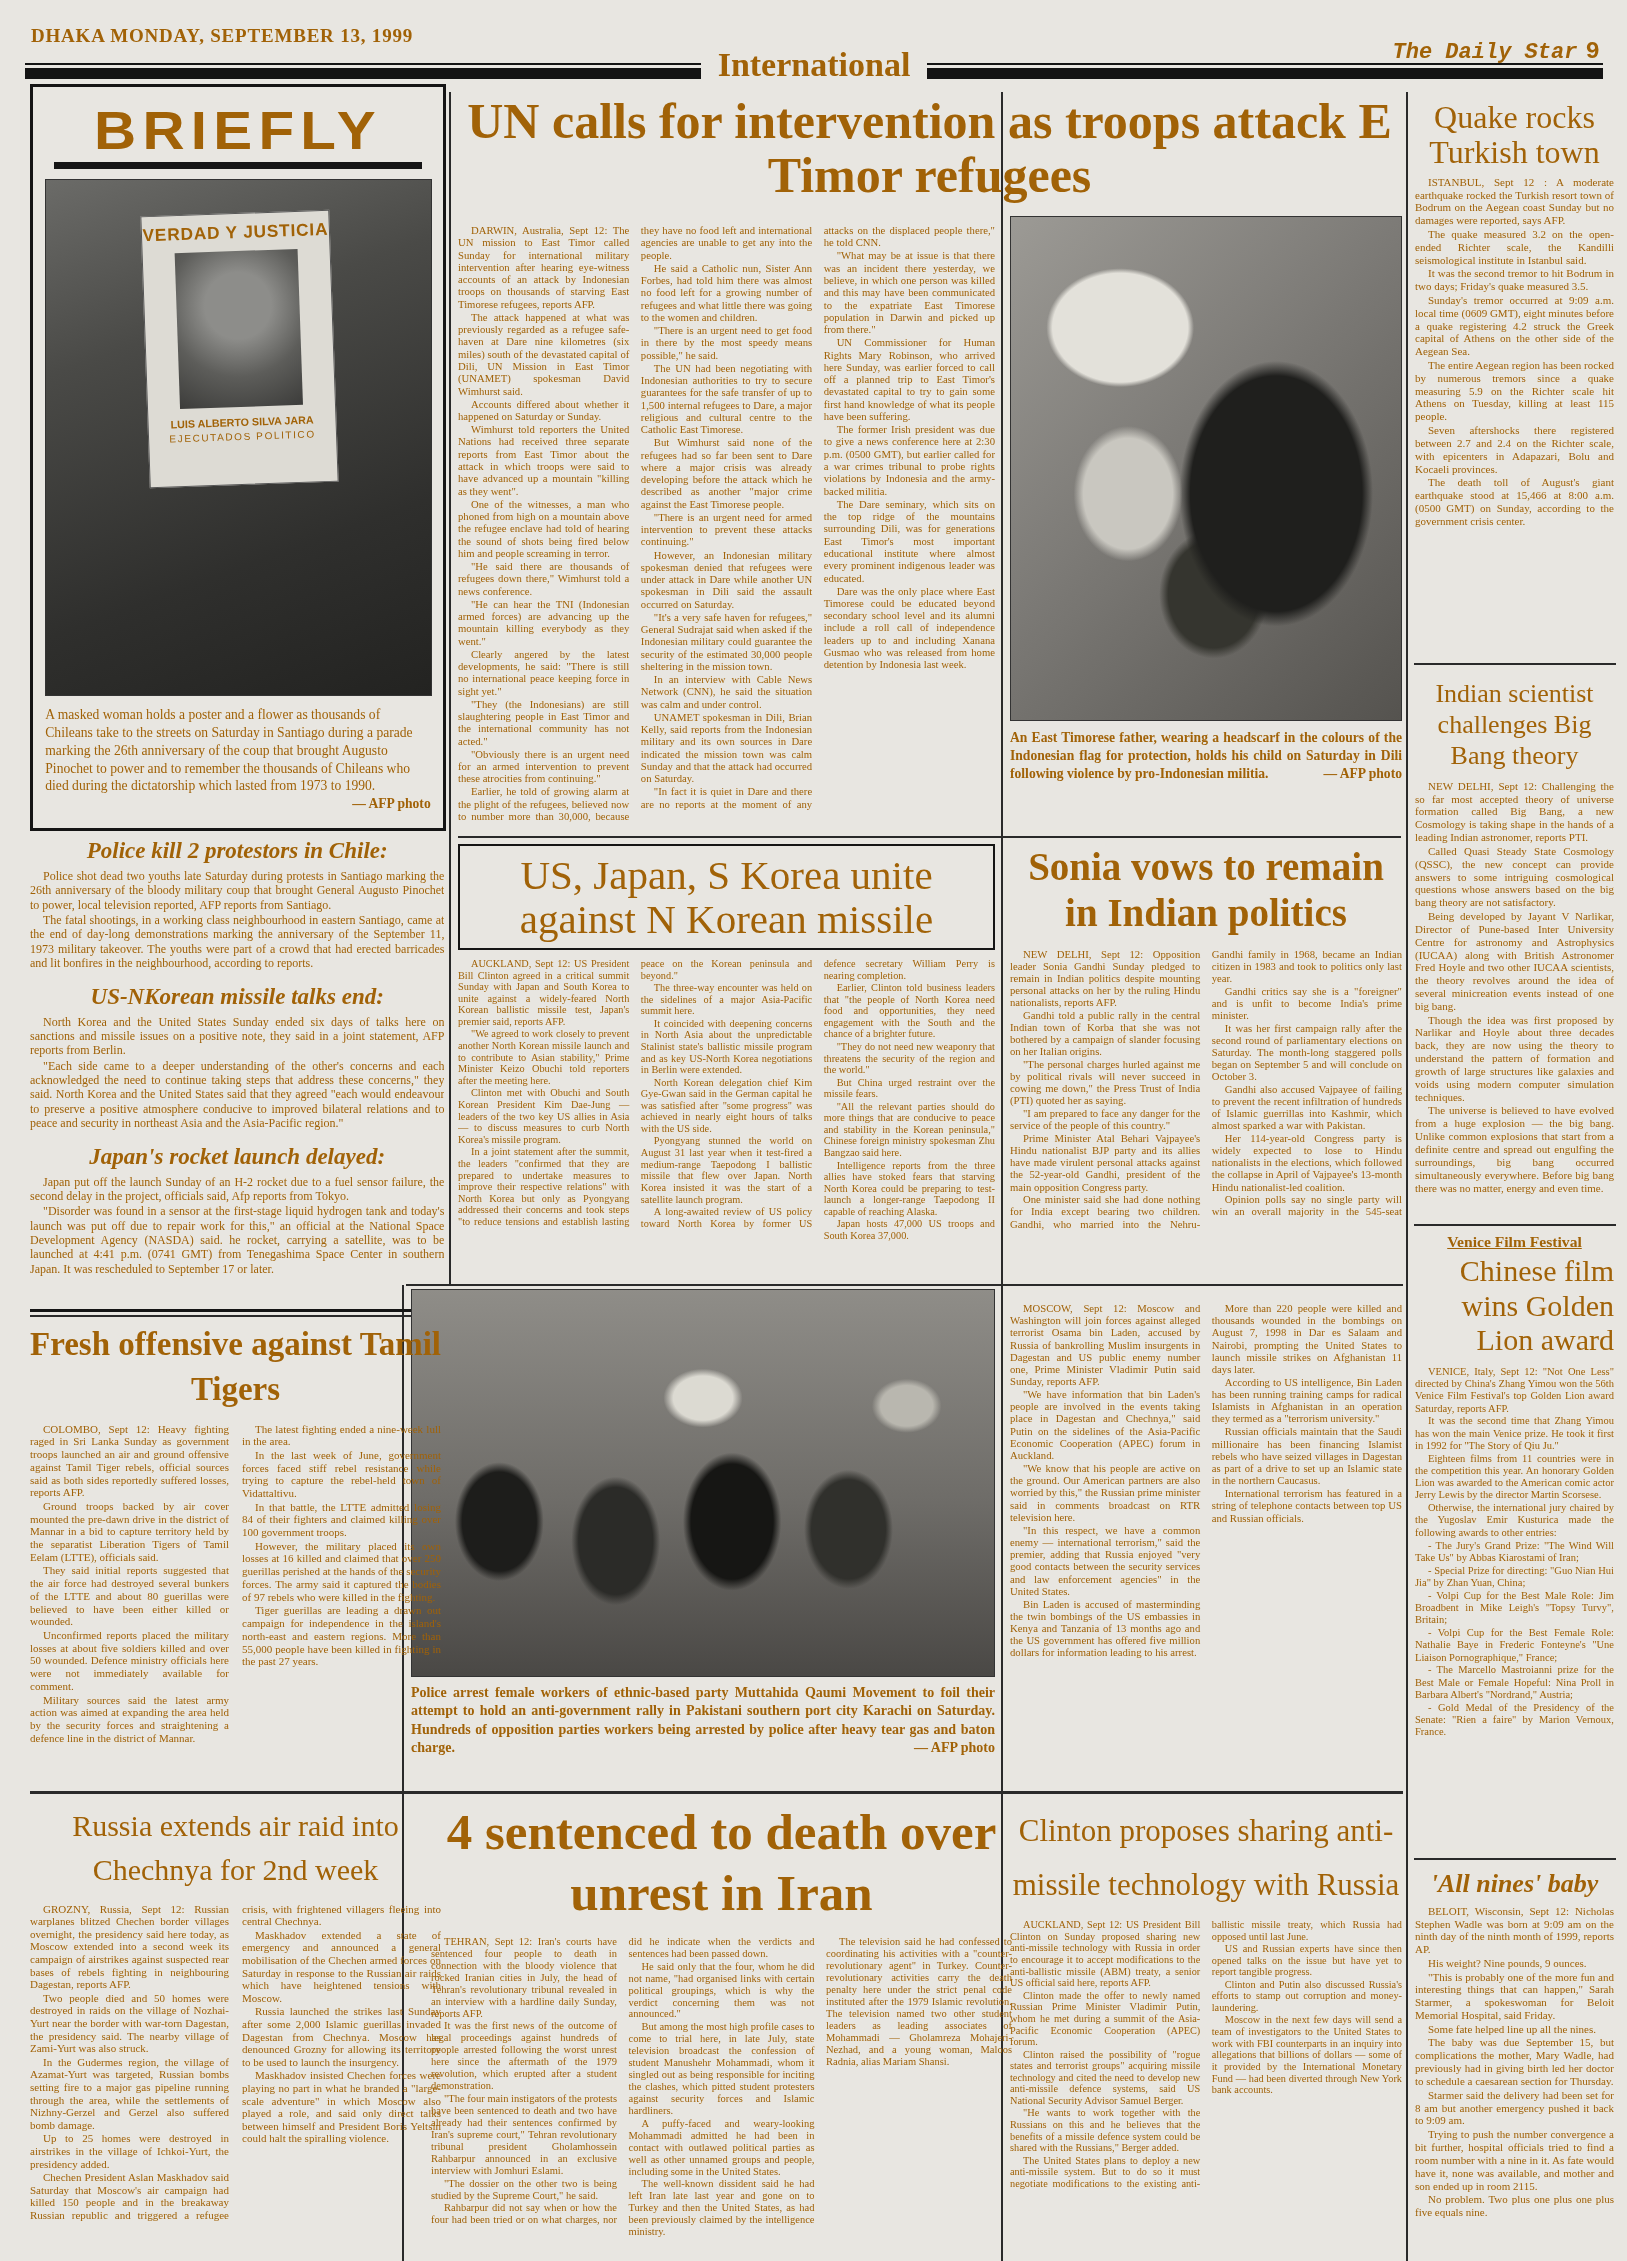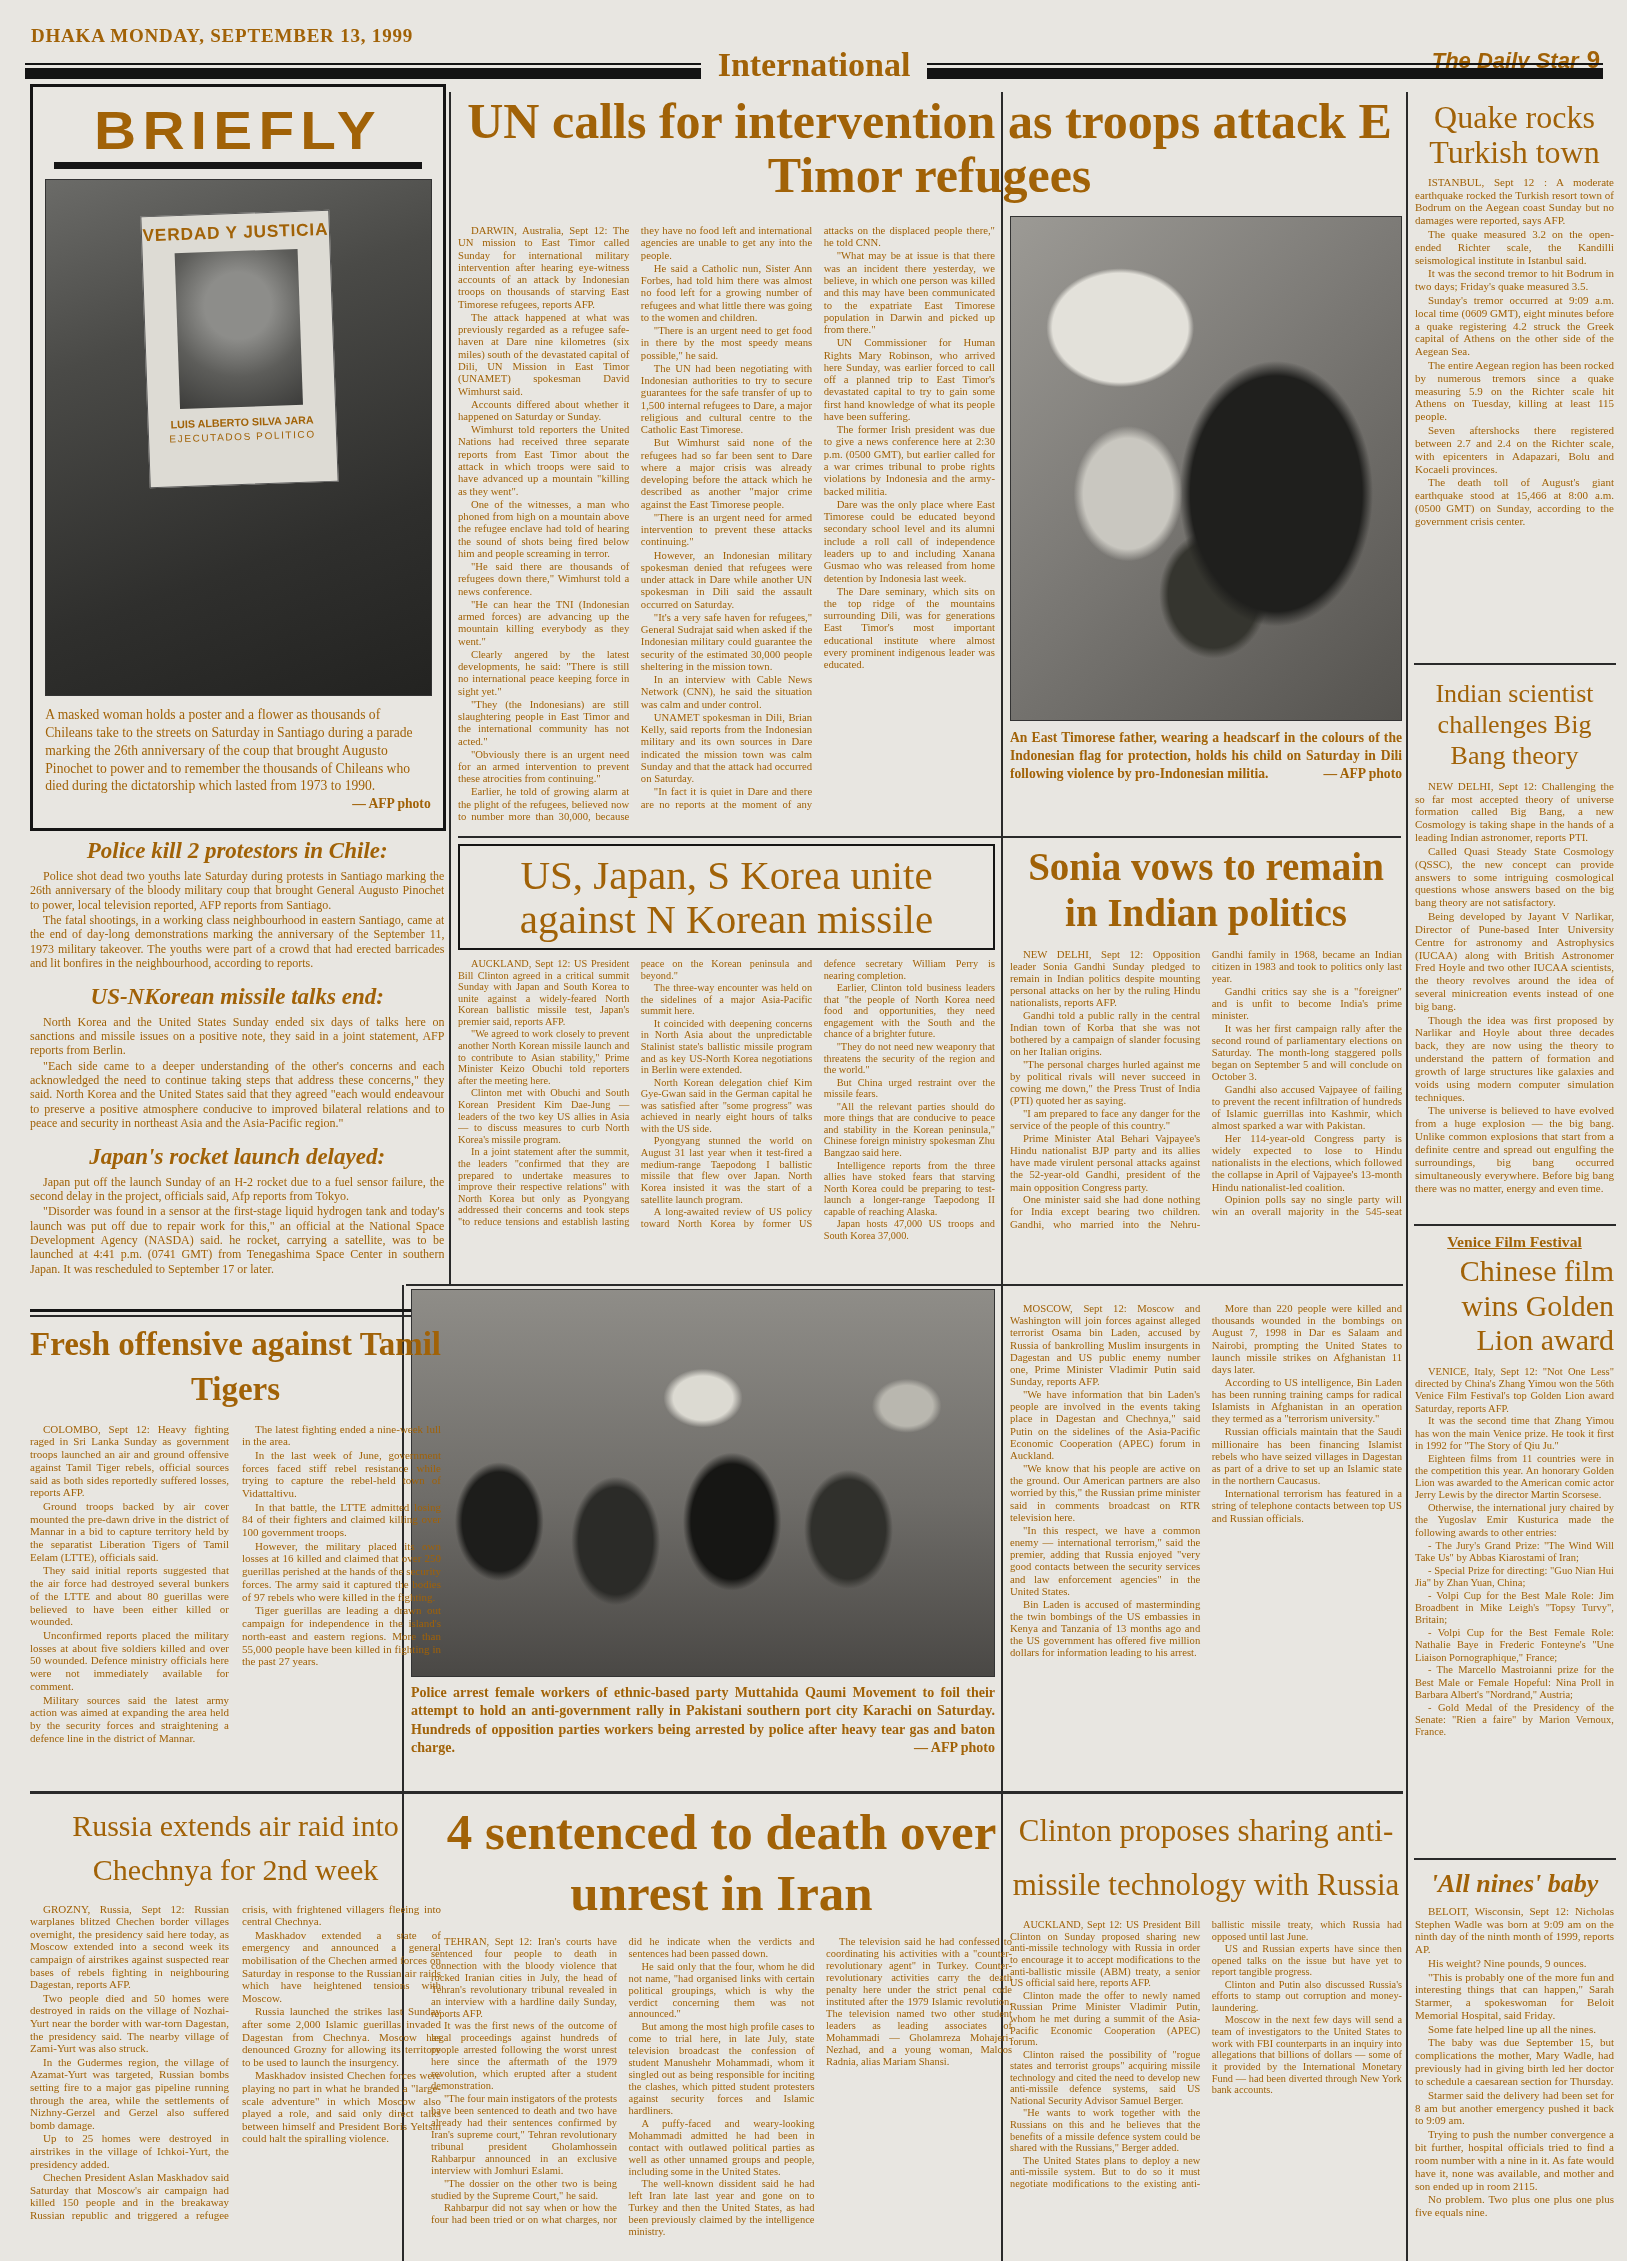--- a/index.html
+++ b/index.html
@@ -4,21 +4,21 @@
 <style>
   * { box-sizing: border-box; margin: 0; padding: 0; }
   html,body { background:#cfcdc8; }
   .page {
     position: relative; width: 1628px; height: 2261px;
     background: #e8e6e1; color:#a16207; overflow: hidden;
     font-family: "Liberation Serif", serif;
   }
   
   .dateline { position:absolute; left:31px; top:25px; font-size:19px; font-weight:bold; letter-spacing:0.8px; }
-  .masthead { position:absolute; right:28px; top:46px; font-family:Liberation Sans, sans-serif; font-style:italic; font-weight:bold; font-size:22px; }
+  .masthead { position:absolute; right:28px; top:38px; font-family:Liberation Mono, monospace; font-style:italic; font-weight:bold; font-size:22px; }
   .masthead .pg { font-style:normal; margin-left:8.2px; font-size:24px; }
   .section-row { position:absolute; left:25px; right:25px; top:46px; display:flex; align-items:center; gap:11.5px; }
   .hbar { flex:1; height:15.6px; background: linear-gradient(to bottom,#141414 0 2.5px, rgba(0,0,0,0) 2.5px 5px, #141414 5px 15.6px); }
   .section-title { font-size:34px; font-weight:bold; padding:0 5px 11.5px 5px; }
   
   .vrule { position:absolute; width:1.6px; background:#2a2a2a; }
   .hrule { position:absolute; height:1.6px; background:#2a2a2a; }
   .hrule.thick { height:3.3px; }
   
   .story { position:absolute; }
@@ -152,22 +152,22 @@
       <p>But Wimhurst said none of the refugees had so far been sent to Dare where a major crisis was already developing before the attack which he described as another "major crime against the East Timorese people.</p>
       <p>"There is an urgent need for armed intervention to prevent these attacks continuing."</p>
       <p>However, an Indonesian military spokesman denied that refugees were under attack in Dare while another UN spokesman in Dili said the assault occurred on Saturday.</p>
       <p>"It's a very safe haven for refugees," General Sudrajat said when asked if the Indonesian military could guarantee the security of the estimated 30,000 people sheltering in the mission town.</p>
       <p>In an interview with Cable News Network (CNN), he said the situation was calm and under control.</p>
       <p>UNAMET spokesman in Dili, Brian Kelly, said reports from the Indonesian military and its own sources in Dare indicated the mission town was calm Sunday and that the attack had occurred on Saturday.</p>
       <p>"In fact it is quiet in Dare and there are no reports at the moment of any attacks on the displaced people there," he told CNN.</p>
       <p>"What may be at issue is that there was an incident there yesterday, we believe, in which one person was killed and this may have been communicated to the expatriate East Timorese population in Darwin and picked up from there."</p>
       <p>UN Commissioner for Human Rights Mary Robinson, who arrived here Sunday, was earlier forced to call off a planned trip to East Timor's devastated capital to try to gain some first hand knowledge of what its people have been suffering.</p>
       <p>The former Irish president was due to give a news conference here at 2:30 p.m. (0500 GMT), but earlier called for a war crimes tribunal to probe rights violations by Indonesia and the army-backed militia.</p>
+      <p>The Dare seminary, which sits on the top ridge of the mountains surrounding Dili, was for generations East Timor's most important educational institute where almost every prominent indigenous leader was educated.</p>
       <p>Dare was the only place where East Timorese could be educated beyond secondary school level and its alumni include a roll call of independence leaders up to and including Xanana Gusmao who was released from home detention by Indonesia last week.</p>
-      <p>The Dare seminary, which sits on the top ridge of the mountains surrounding Dili, was for generations East Timor's most important educational institute where almost every prominent indigenous leader was educated.</p>
     </div>
   <div class="photo timor-photo"></div>
   <div class="photo-caption" style="left:1010px; top:729px; width:392px; font-size:13.6px;">
     <span>An East Timorese father, wearing a headscarf in the colours of the Indonesian flag for protection, holds his child on Saturday in Dili following violence by pro-Indonesian militia.</span>
     <span class="credit">— AFP photo</span>
   </div>
 
   <div class="story" style="left:458px; top:844px; width:537px;">
     <h2 class="lite" style="font-size:41px; border:2.5px solid #151515; padding:6.6px 3.3px;">US, Japan, S Korea unite against N Korean missile</h2>
     <div class="body" style="margin-top:8.2px; columns:3; column-gap:11.5px; height:290px; font-size:10.3px; line-height:1.13;">

